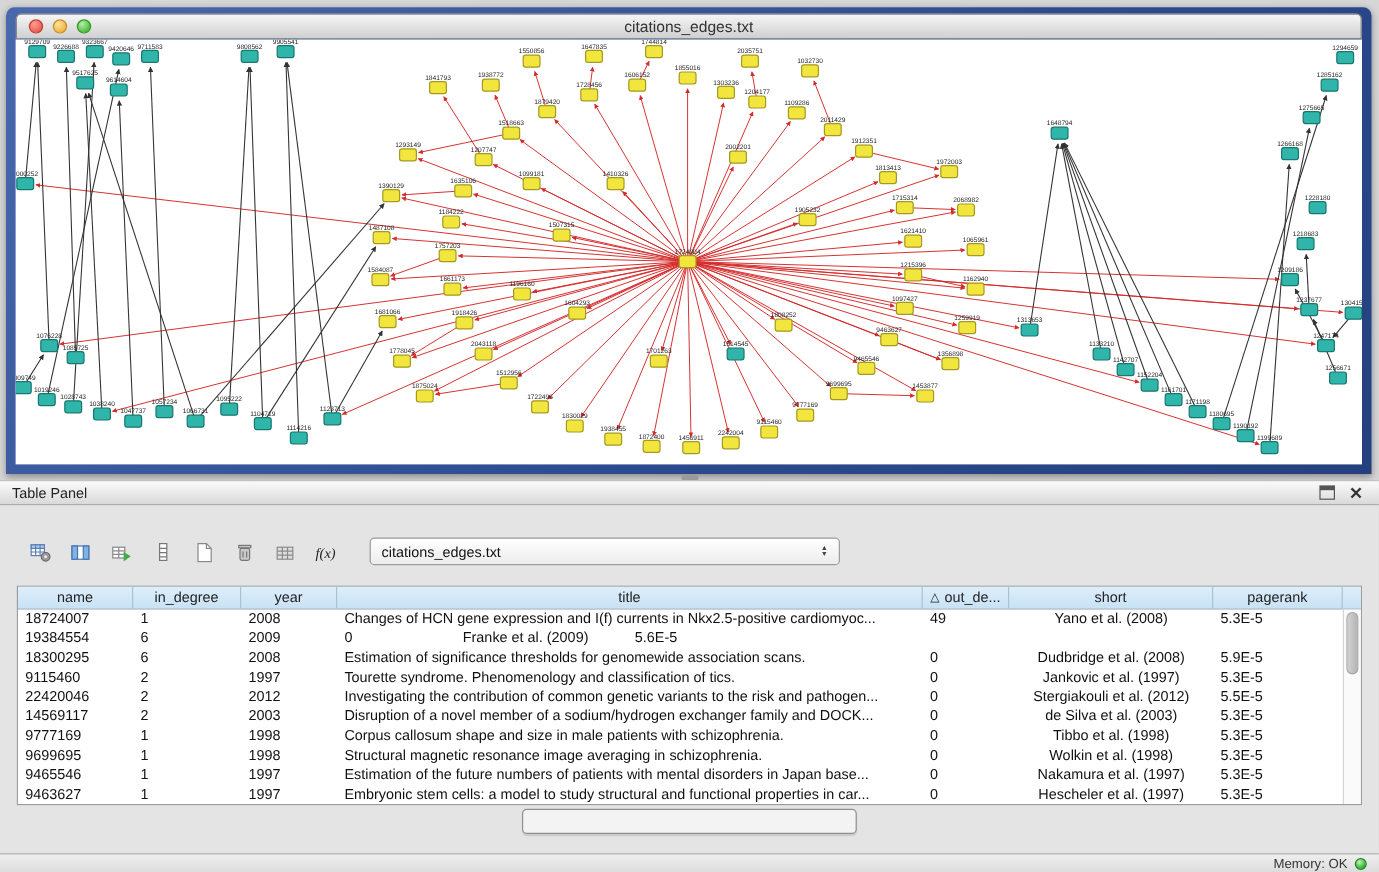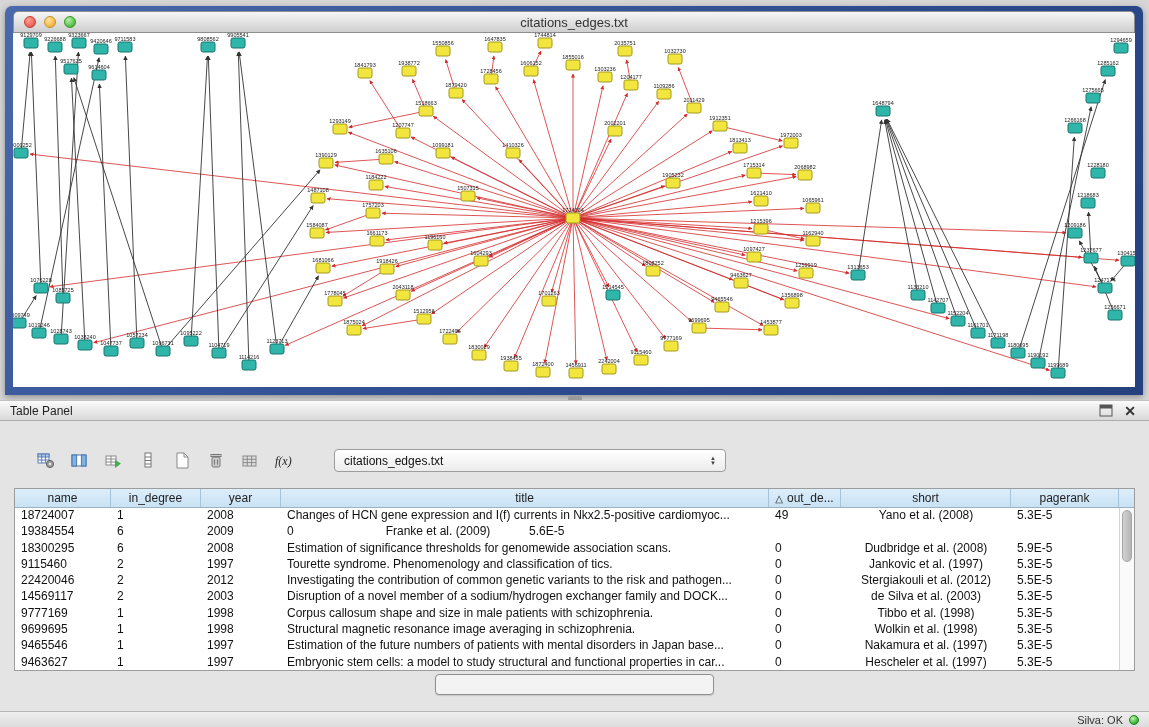--- a/index.html
+++ b/index.html
@@ -33,21 +33,21 @@
 
   
   .tp { position:absolute; left:0; top:400px; width:1149px; height:311px; background:#e4e4e4; }
   .tp-hdr { height:21px; background:linear-gradient(#fbfbfb,#d9d9d9);
     border-top:1px solid #c2c2c2; border-bottom:1px solid #adadad;
     display:flex; align-items:center; padding:0 10px; font-size:12px; color:#222; }
   .tp-hdr .spacer { flex:1; }
   .panel-btn { display:flex; align-items:center; justify-content:center; width:18px; height:16px; margin-left:6px; color:#444; }
   .close-x { font-size:14px; font-weight:bold; color:#333; line-height:14px; }
 
-  .toolbar { position:absolute; left:32px; top:48px; display:flex; align-items:center; gap:21px; }
+  .toolbar { position:absolute; left:20px; top:48px; display:flex; gap:7px; }
   .tool-btn { width:27px; height:25px; display:flex; align-items:center; justify-content:center; }
   .combo { margin-left:16px; width:392px; height:23px; background:linear-gradient(#ffffff,#ececec);
     border:1px solid #9d9d9d; border-radius:4px; display:flex; align-items:center;
     font-size:12px; color:#111; padding:0 9px; }
   .combo .arrows { margin-left:auto; display:flex; flex-direction:column; align-items:center; color:#444; }
   .combo .arrows span { font-size:6px; line-height:5px; }
 
   .tbl { position:absolute; left:14px; top:88px; width:1121px; height:183px; background:#fff;
     border:1px solid #9c9c9c; }
   .thead { display:flex; height:19px; background:linear-gradient(#ddeefb,#c8e2f4);
@@ -872,15 +872,15 @@
   <div class="tabs">
     <div class="seg" id="seg">
         <div class="seg-btn active">Node Table</div>
         <div class="seg-btn">Edge Table</div>
         <div class="seg-btn">Network Table</div>
       </div>
   </div>
 </div>
 
 <div class="status">
-  <span>Silva: OK</span>
+  <span>Memory: OK</span>
   <span class="mem-dot"></span>
 </div>
 
 </body></html>

